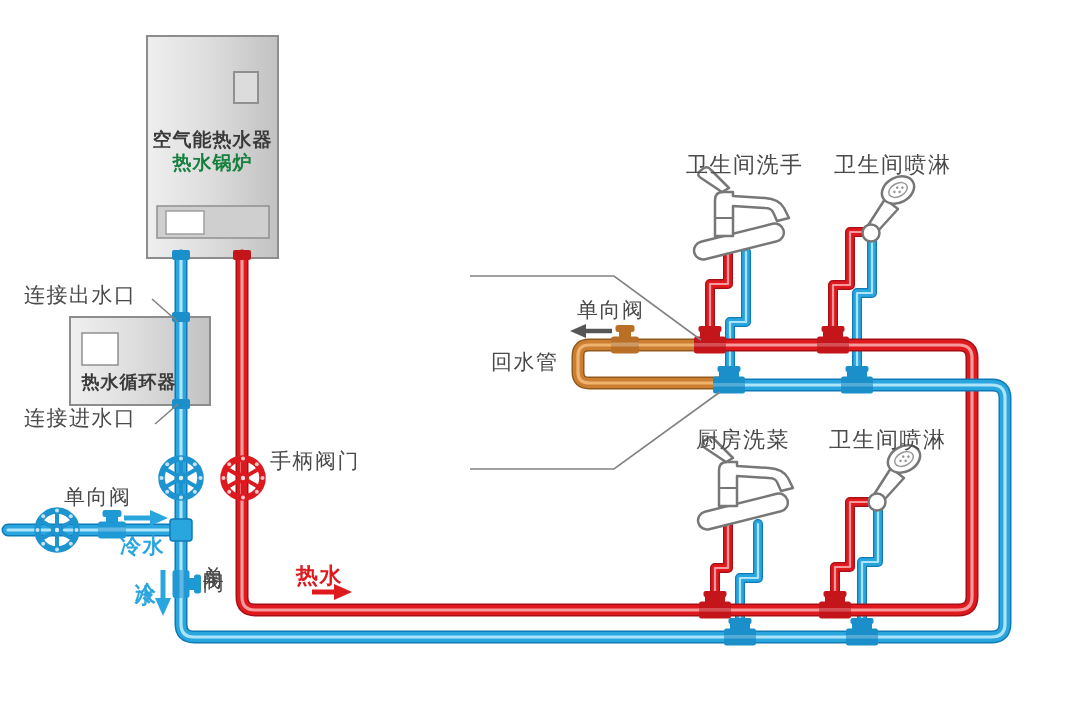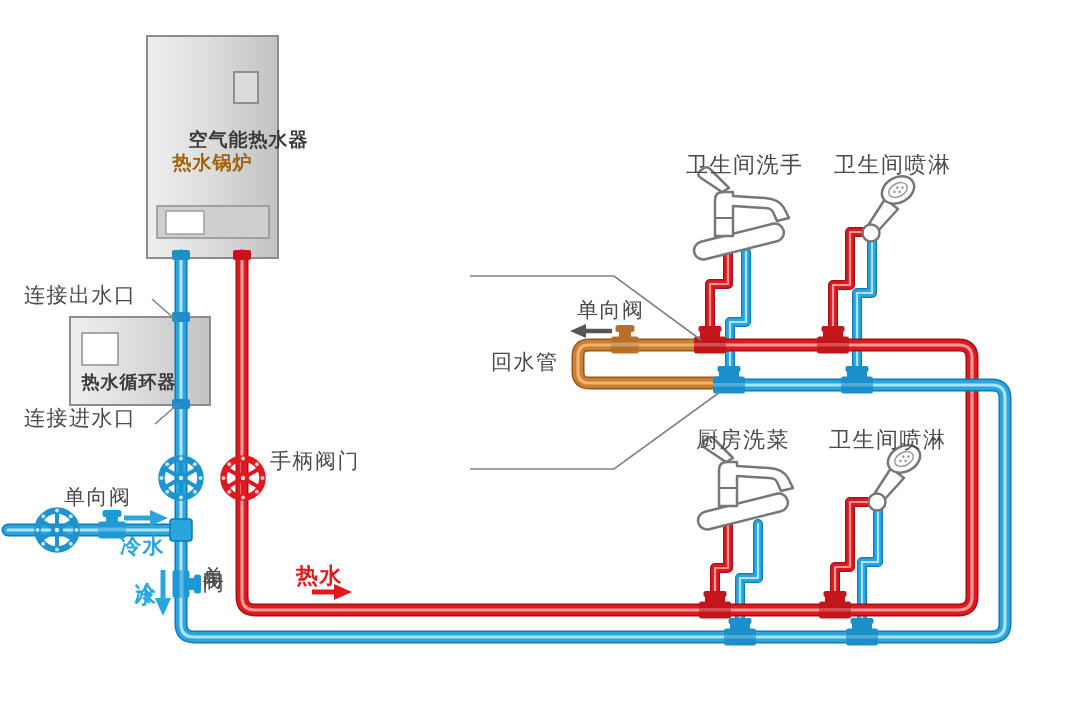--- a/index.html
+++ b/index.html
@@ -202,22 +202,22 @@
     <path class="leader" d="M470,276 H614 L701,340"></path>
     <path class="leader" d="M470,469 H614 L720,392"></path>
   </g>
 
   <use href="#faucet" transform="translate(737,242)"></use>
   <use href="#shower" transform="translate(871,233)"></use>
   <use href="#faucet" transform="translate(741,512)"></use>
   <use href="#shower" transform="translate(877,502)"></use>
 </svg>
 
-  <div class="lbl bold center" style="left:147px;top:129px;width:131px;font-size:19px;letter-spacing:1px;color:#3a3a3a;padding-left:36px;">空气能热水器</div>
-  <div class="lbl bold center" style="left:147px;top:152px;width:131px;font-size:19px;letter-spacing:1px;color:#a16207;">热水锅炉</div>
+  <div class="lbl bold center" style="left:147px;top:129px;width:131px;font-size:19px;letter-spacing:1px;color:#3a3a3a;">空气能热水器</div>
+  <div class="lbl bold center" style="left:147px;top:152px;width:131px;font-size:19px;letter-spacing:1px;color:#15803d;">热水锅炉</div>
 
   <div class="lbl" style="left:24px;top:283px;">连接出水口</div>
   <div class="lbl bold center" style="left:70px;top:372px;width:118px;font-size:18px;letter-spacing:1px;color:#3a3a3a;">热水循环器</div>
   <div class="lbl" style="left:24px;top:406px;">连接进水口</div>
 
   <div class="lbl" style="left:64px;top:485px;">单向阀</div>
   <div class="lbl blue" style="left:120px;top:534px;">冷水</div>
   <div class="lbl" style="left:270px;top:449px;">手柄阀门</div>
   <div class="lbl vert" style="left:201px;top:549px;">单向阀</div>
   <div class="lbl vert blue" style="left:133px;top:565px;">冷水</div>

